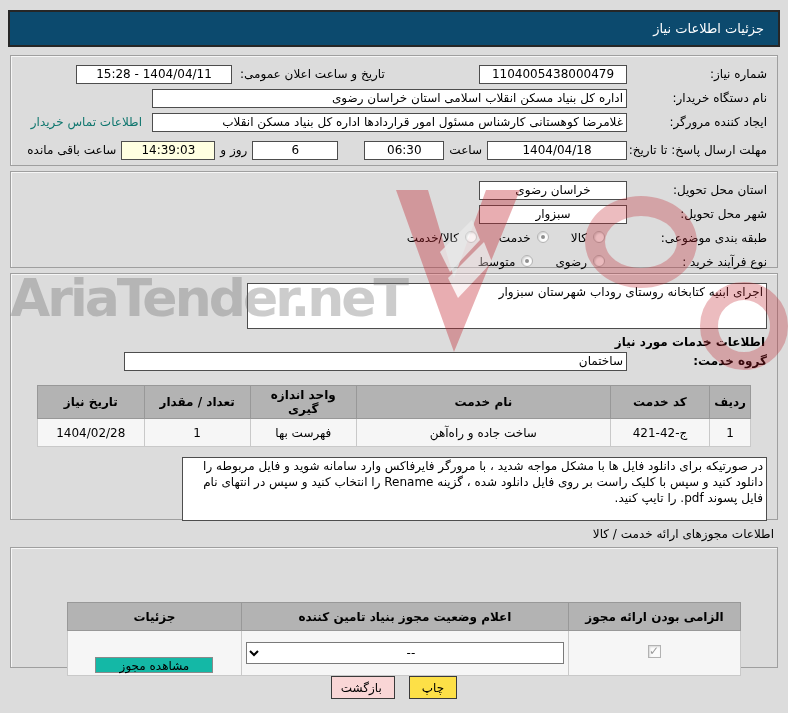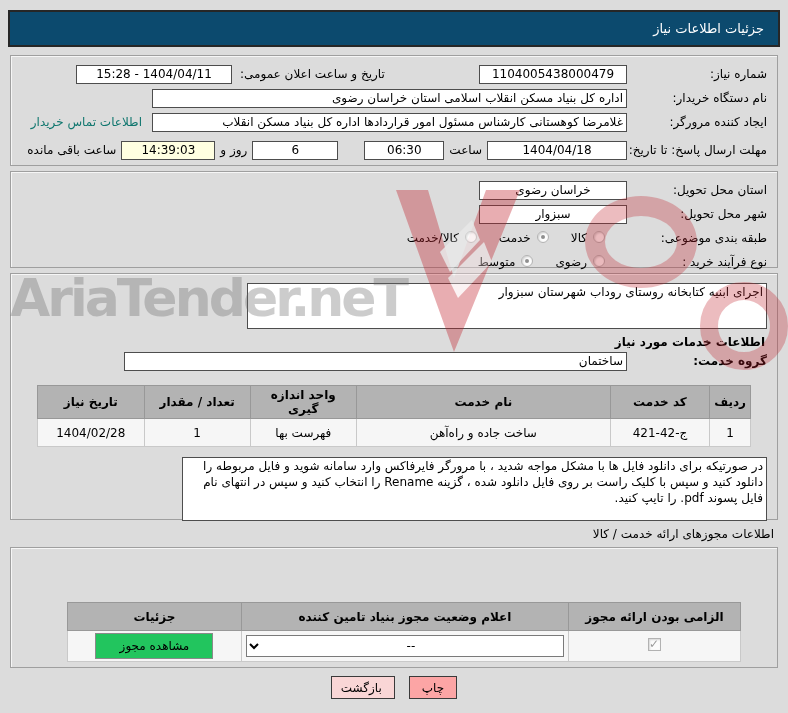--- a/index.html
+++ b/index.html
@@ -73,30 +73,30 @@
   }
   .svc-table { margin:12px 16px 10px; width:calc(100% - 32px); }
   .lic-table { margin:48px 26px 0 46px; width:calc(100% - 72px); }
   .section-h { margin:6px 2px 0; }
   .lic-header { position:absolute; top:527px; right:14px; }
   select.sel {
     width:318px; height:22px; font:inherit; background:#fff;
     border:1px solid #7a7a7a; text-align:center; text-align-last:center;
   }
   .mini-btn {
-    width:118px; height:26px; background:#22c55e; border:1px solid #8a8a8a;
-    font:inherit; cursor:pointer;
+    width:118px; height:16px; background:#14b8a6; border:1px solid #8a8a8a;
+    font:inherit; cursor:pointer;margin-top:24px;
   }
   
   .footer {
     position:absolute; top:676px; right:0; left:0;
     display:flex; justify-content:center; gap:14px;
   }
   .btn { height:23px; font:inherit; cursor:pointer; border:1px solid #3a3a3a; padding:0 12px; }
-  .btn-print { background:#fca5a5; }
+  .btn-print { background:#fde047; }
   .btn-back  { background:#f9d6d6; width:64px; }
   
   .wm { position:absolute; inset:0; pointer-events:none; z-index:40; }
   .wm-text {
     position:absolute; top:268px; left:10px; white-space:nowrap;
     font-size:52px; font-weight:bold; letter-spacing:-3px;
     color:rgba(105,105,105,0.34);
   }
   .wm-ring {
     position:absolute; top:196px; left:585px; width:112px; height:92px;

